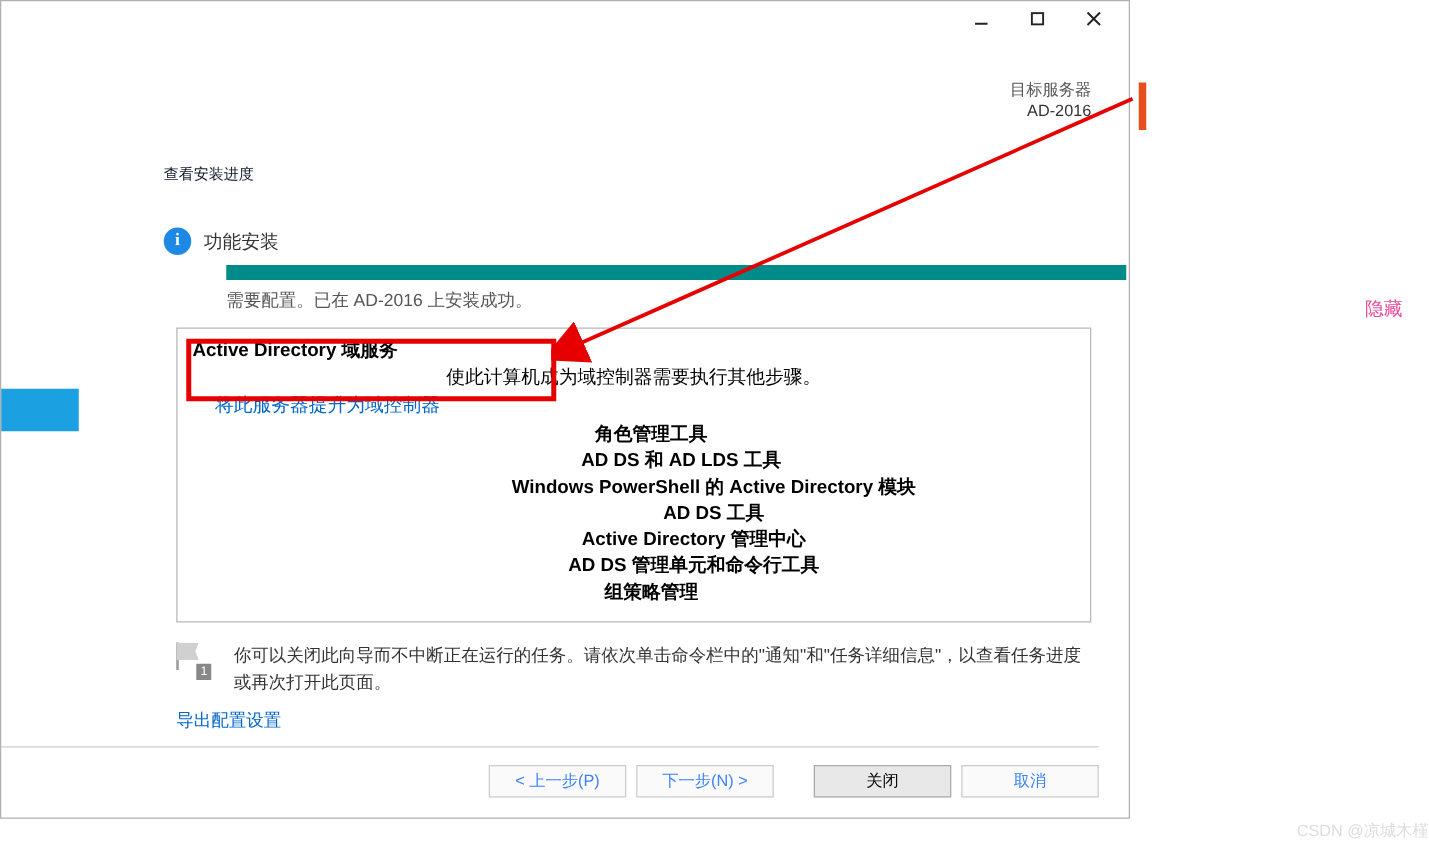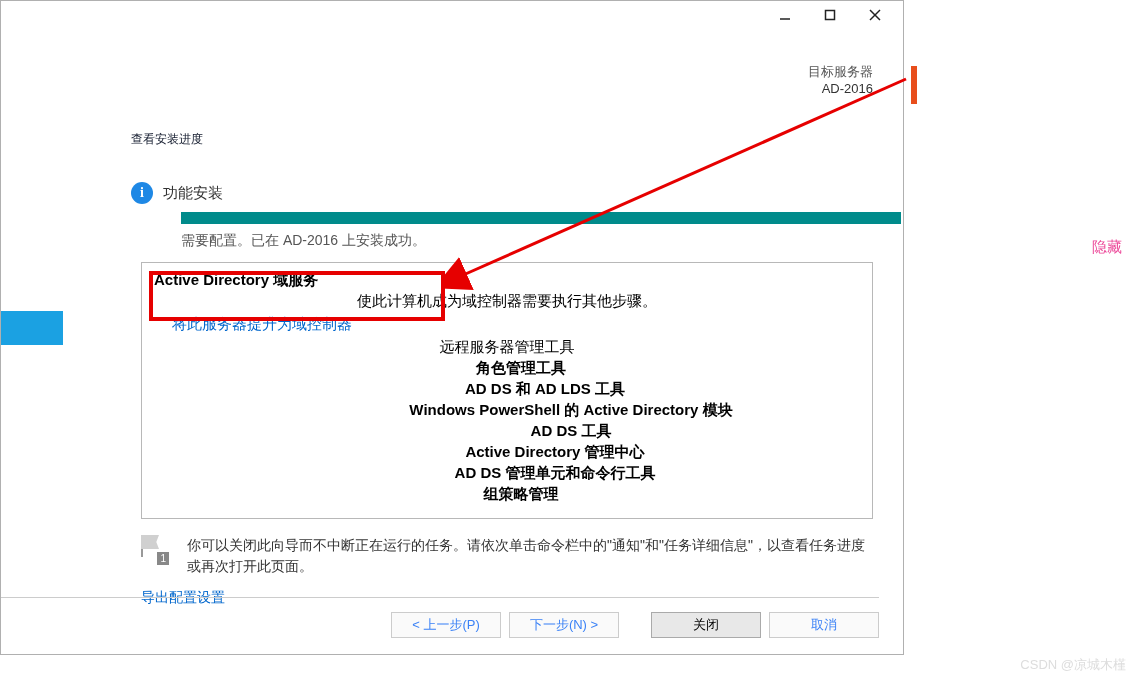--- a/index.html
+++ b/index.html
@@ -235,21 +235,21 @@
     }
     .side-text {
       position: absolute;
       left: 1092px;
       top: 238px;
       font-size: 15px;
       color: #ec4899;
     }
     .watermark {
       position: absolute;
-      right: 17px;
+      right: 0;
       bottom: 4px;
       font-size: 13px;
       color: #ddd;
     }
   </style>
 </head>
 <body>
 
 <div class="window">
   <div class="titlebar">
@@ -287,21 +287,20 @@
       <div class="info-text">功能安装</div>
     </div>
 
     <div class="progress-bar"></div>
     <div class="status-text">需要配置。已在 AD-2016 上安装成功。</div>
 
     <div class="results-box">
       <div class="rb-title">Active Directory 域服务</div>
       <div class="rb-line">使此计算机成为域控制器需要执行其他步骤。</div>
       <a class="rb-link">将此服务器提升为域控制器</a>
-      <div class="rb-line lvl1">远程服务器管理工具</div>
       <div class="rb-line lvl2">角色管理工具</div>
       <div class="rb-line lvl3">AD DS 和 AD LDS 工具</div>
       <div class="rb-line lvl4">Windows PowerShell 的 Active Directory 模块</div>
       <div class="rb-line lvl4">AD DS 工具</div>
       <div class="rb-line lvl5">Active Directory 管理中心</div>
       <div class="rb-line lvl5">AD DS 管理单元和命令行工具</div>
       <div class="rb-line lvl2">组策略管理</div>
     </div>
 
     <div class="flag-row">

